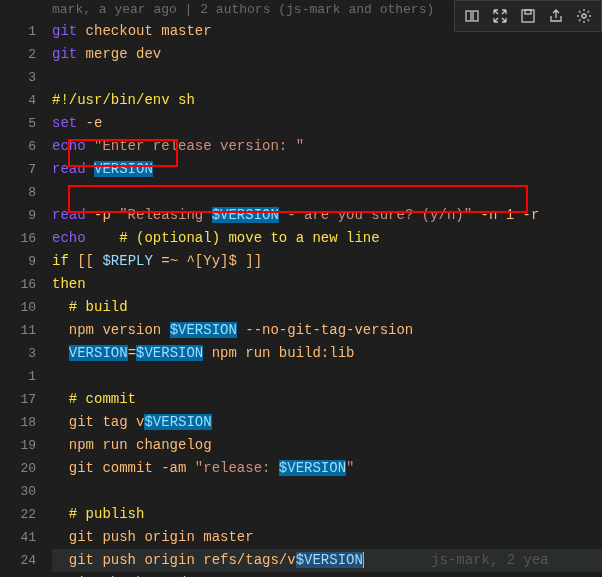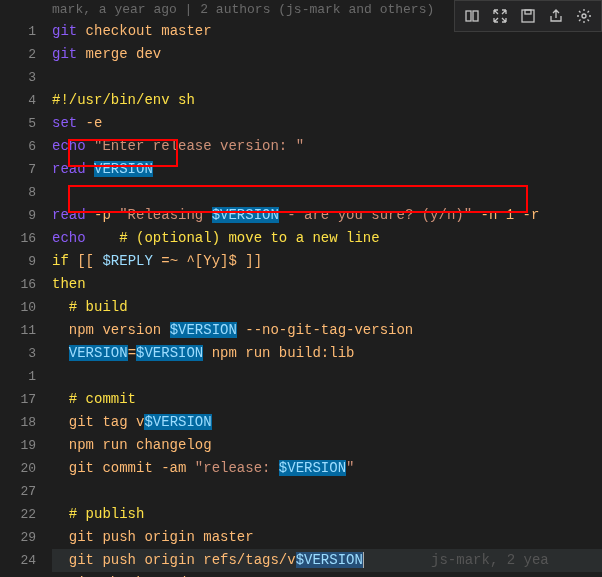--- a/index.html
+++ b/index.html
@@ -135,23 +135,23 @@
       <div class="line">9</div>
       <div class="line">16</div>
       <div class="line">10</div>
       <div class="line">11</div>
       <div class="line">3</div>
       <div class="line">1</div>
       <div class="line">17</div>
       <div class="line">18</div>
       <div class="line">19</div>
       <div class="line">20</div>
-      <div class="line">27</div>
+      <div class="line">30</div>
       <div class="line">22</div>
-      <div class="line">29</div>
+      <div class="line">41</div>
       <div class="line">24</div>
       <div class="line">25</div>
     </div>
   <div class="code" id="code"><div class="line"><span class="c-cmd">git</span><span class="c-plain"> checkout master</span></div><div class="line"><span class="c-cmd">git</span><span class="c-plain"> merge dev</span></div><div class="line"></div><div class="line"><span class="c-comment">#!/usr/bin/env sh</span></div><div class="line"><span class="c-cmd">set</span><span class="c-plain"> -e</span></div><div class="line"><span class="c-cmd">echo</span><span class="c-plain"> </span><span class="c-string">"Enter release version: "</span></div><div class="line"><span class="c-cmd">read</span><span class="c-plain"> </span><span class="hl c-var">VERSION</span></div><div class="line"></div><div class="line"><span class="c-cmd">read</span><span class="c-plain"> -p </span><span class="c-string">"Releasing </span><span class="hl c-var">$VERSION</span><span class="c-string"> - are you sure? (y/n)"</span><span class="c-plain"> -n 1 -r</span></div><div class="line"><span class="c-cmd">echo</span><span class="c-plain">    </span><span class="c-comment"># (optional) move to a new line</span></div><div class="line"><span class="c-keyword">if</span><span class="c-plain"> [[ </span><span class="c-var">$REPLY</span><span class="c-plain"> =~ ^[Yy]$ ]]</span></div><div class="line"><span class="c-keyword">then</span></div><div class="line"><span class="c-plain">  </span><span class="c-comment"># build</span></div><div class="line"><span class="c-plain">  npm version </span><span class="hl c-var">$VERSION</span><span class="c-plain"> --no-git-tag-version</span></div><div class="line"><span class="c-plain">  </span><span class="hl c-var">VERSION</span><span class="c-plain">=</span><span class="hl c-var">$VERSION</span><span class="c-plain"> npm run build:lib</span></div><div class="line"></div><div class="line"><span class="c-plain">  </span><span class="c-comment"># commit</span></div><div class="line"><span class="c-plain">  git tag v</span><span class="hl c-var">$VERSION</span></div><div class="line"><span class="c-plain">  npm run changelog</span></div><div class="line"><span class="c-plain">  git commit -am </span><span class="c-string">"release: </span><span class="hl c-var">$VERSION</span><span class="c-string">"</span></div><div class="line"></div><div class="line"><span class="c-plain">  </span><span class="c-comment"># publish</span></div><div class="line"><span class="c-plain">  git push origin master</span></div><div class="line line-active"><span class="c-plain">  git push origin refs/tags/v</span><span class="hl-cursor c-var">$VERSION</span><span class="inline-blame">        js-mark, 2 yea</span></div><div class="line"><span class="c-plain">  git checkout dev</span></div></div>
 </div>
 
 <div class="red-box" style="top: 139px; left: 68px; width: 110px; height: 28px;"></div>
 <div class="red-box" style="top: 185px; left: 68px; width: 460px; height: 28px;"></div>
 
 </body></html>

